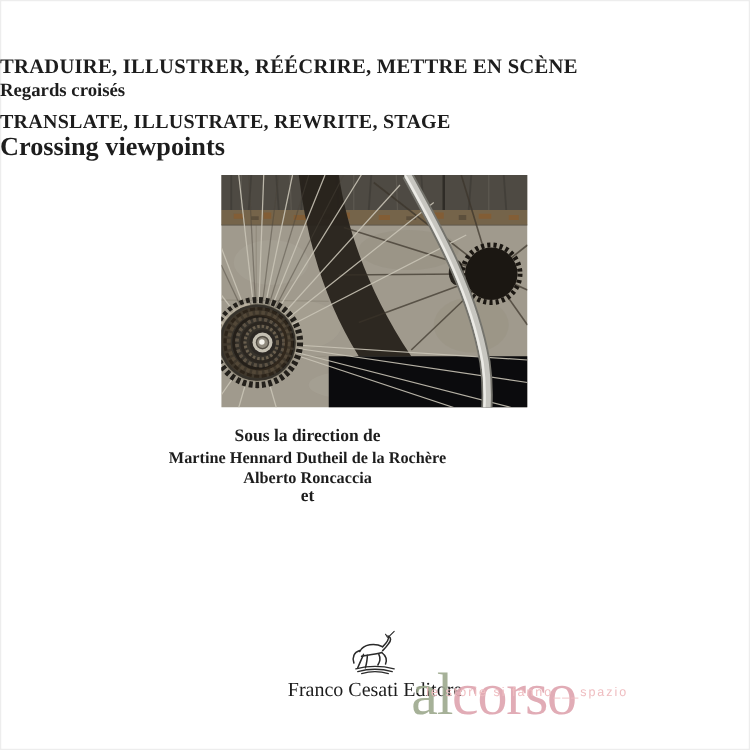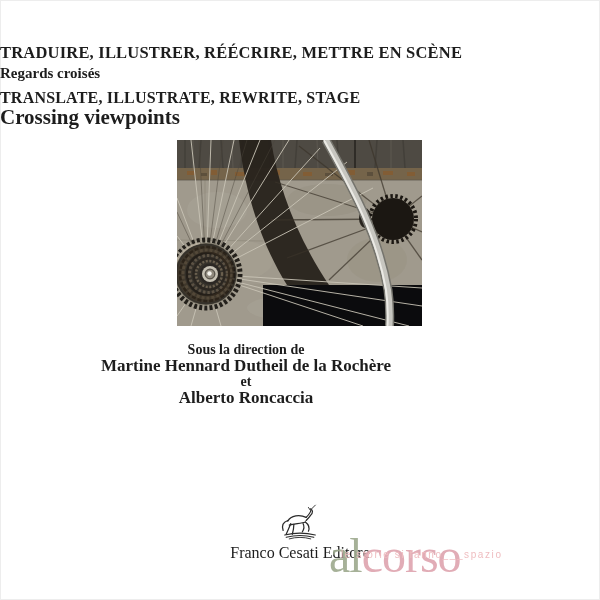--- a/index.html
+++ b/index.html
@@ -18,21 +18,21 @@
   .t1{font-size:16.5px;line-height:17px;letter-spacing:.2px;}
   .t2{font-size:15px;line-height:15px;margin-top:5px;font-family:Liberation Serif, serif;}
   .t3{font-size:16px;line-height:16px;margin-top:9px;letter-spacing:.2px;}
   .t4{font-size:21px;line-height:15px;margin-top:4px;}
   
   .photo{position:absolute;left:177px;top:140px;width:245px;height:186px;}
   .photo svg{display:block;}
   
   .editors{position:absolute;top:342px;left:0;width:492px;text-align:center;color:#1d1d1d;}
   .e-line{font-weight:bold;font-size:14px;line-height:16px;}
-  .e-name{font-size:17px;}
+  .e-name{font-size:13px;}
   
   .logo{position:absolute;left:277px;top:503px;width:46px;height:38px;}
   .publisher-name{position:absolute;top:544px;left:0;width:600px;text-align:center;
     font-weight:normal;font-size:16px;color:#1d1d1d;}
   
   .wm-word{
     position:absolute;left:329px;top:531px;
     font-family:"Liberation Serif","DejaVu Serif",serif;
     font-size:48px;line-height:50px;letter-spacing:-1px;
     opacity:.92;white-space:nowrap;z-index:5;
@@ -188,22 +188,22 @@
         <circle cx="4" r="4.8" fill="none" stroke="#514c44" stroke-width="1"></circle>
         <circle cx="3.5" cy="-0.5" r="2.2" fill="#f4f2ec"></circle>
         <path d="M -30,-12 A 32,32 0 0 1 -6,-31" stroke="#c0b8a6" stroke-width="2" opacity="0.8" fill="none"></path>
       </g>
     </svg>
   </div>
 
   <div class="editors">
     <div class="e-line">Sous la direction de</div>
     <div class="e-line e-name">Martine Hennard Dutheil de la Rochère</div>
+    <div class="e-line e-name">Alberto Roncaccia</div>
     <div class="e-line">et</div>
-    <div class="e-line e-name">Alberto Roncaccia</div>
   </div>
 
   <div class="logo">
     <svg viewBox="0 0 60 46" width="46" height="38" fill="none" stroke="#2a2a2a" stroke-width="1.6" stroke-linecap="round">
 
       <path d="M10,40 Q30,35 50,40" stroke-width="1.4"></path>
       <path d="M12,43 Q30,38 48,43" stroke-width="1.4"></path>
       <path d="M16,45 Q30,41 44,45" stroke-width="1.2"></path>
 
       <path d="M14,22 C18,14 30,13 38,17"></path>

